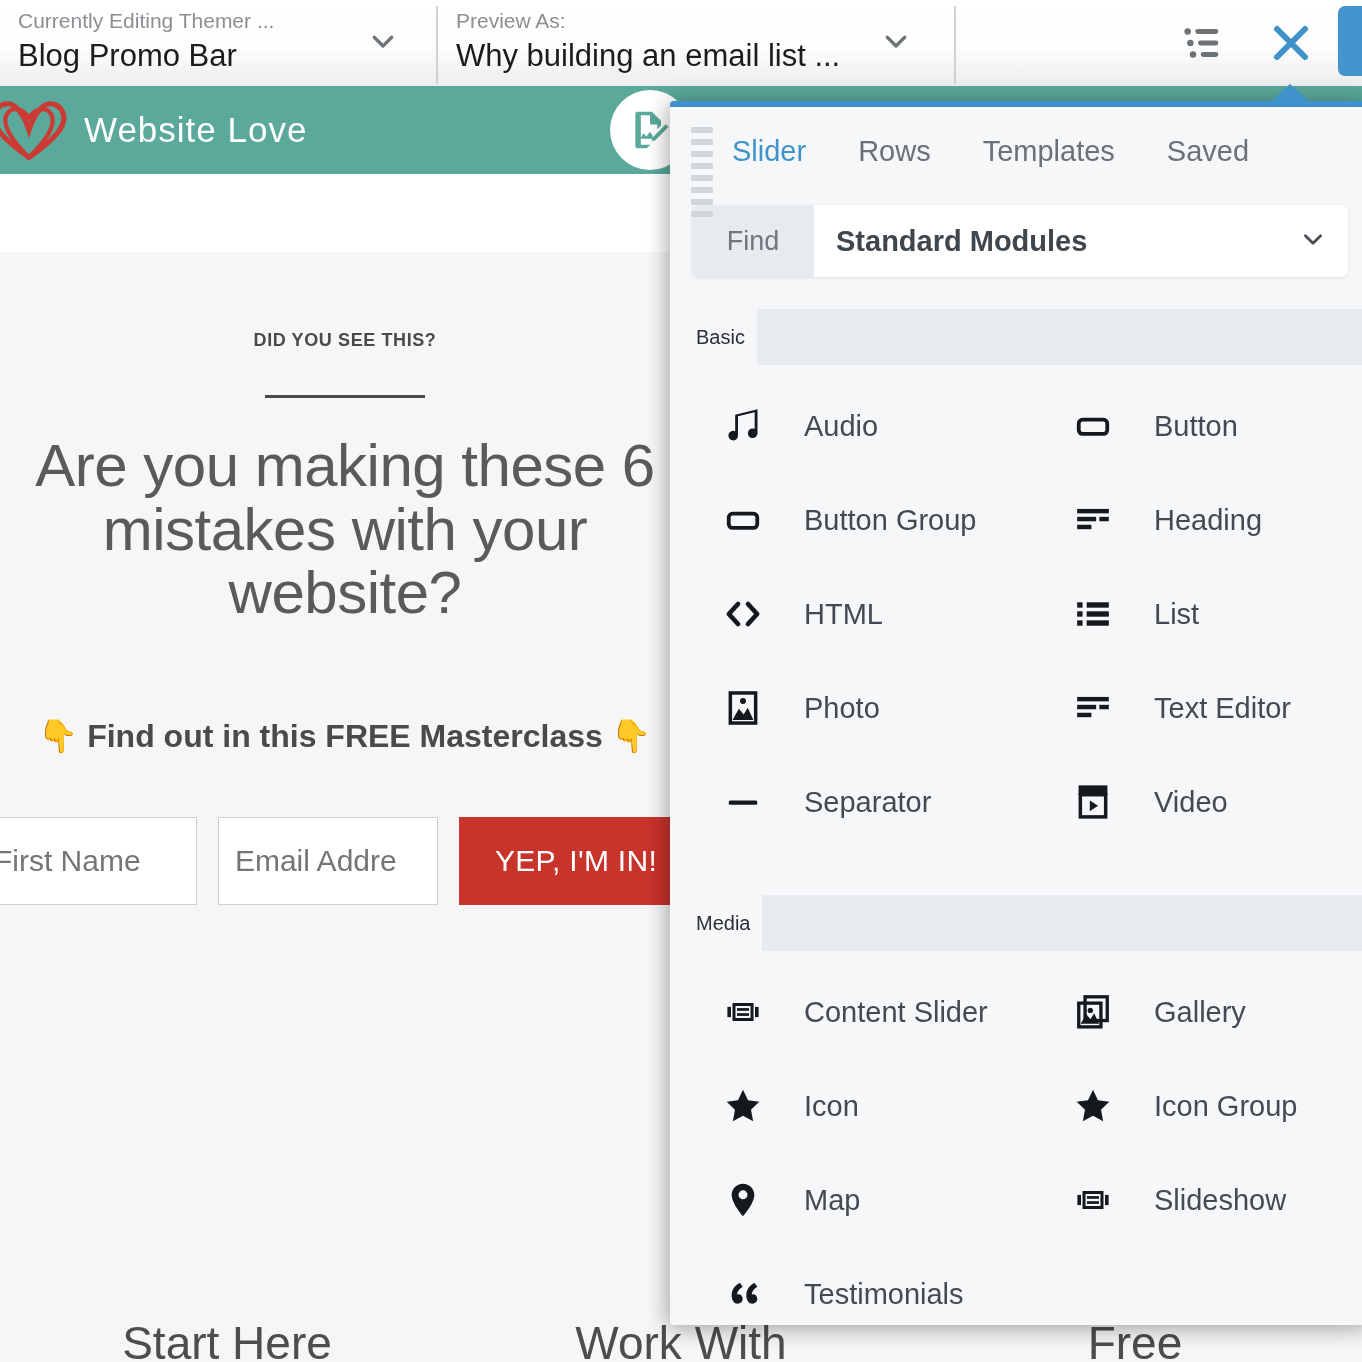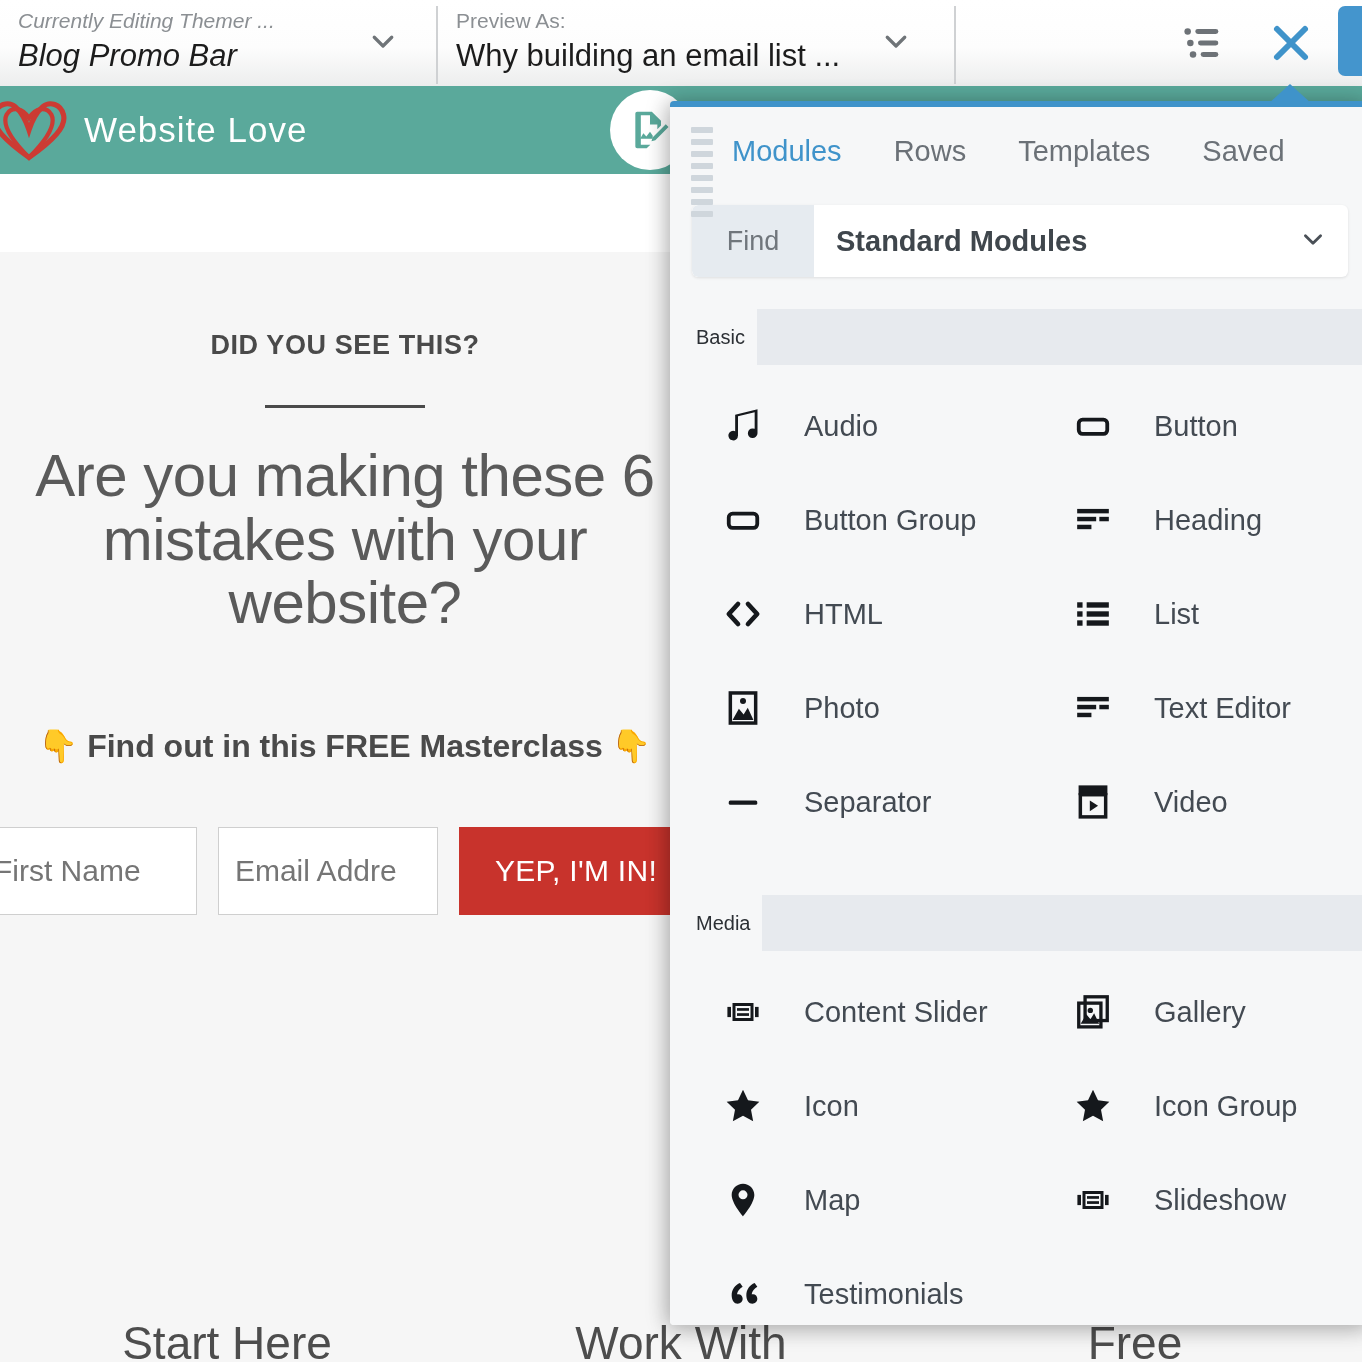--- a/index.html
+++ b/index.html
@@ -45,21 +45,21 @@
   .promo-strip {
     position: absolute; left: 0; top: 252px; width: 1362px; height: 892px;
     background: #f6f6f6;
   }
   .promo-inner {
     position: absolute; left: 0; top: 252px; width: 690px; height: 892px;
     text-align: center;
   }
   .promo-kicker {
     margin-top: 78px;
-    font-size: 27px; font-weight: 700; letter-spacing: 0.6px;
+    font-size: 18px; font-weight: 700; letter-spacing: 0.6px;
     color: #4a4a4a;
   }
   .promo-rule {
     width: 160px; height: 3px; background: #4a4a4a;
     margin: 44px auto 0;
   }
   .promo-headline {
     margin: 36px auto 0; width: 640px;
     font-size: 60px; line-height: 1.06; font-weight: 300;
     color: #5a5a5a; letter-spacing: -0.5px;
@@ -280,21 +280,21 @@
   <div class="page-lower"></div>
   <div class="lower-cols">
     <div class="lower-col">Start Here</div>
     <div class="lower-col">Work With</div>
     <div class="lower-col">Free</div>
   </div>
 </div>
 
 <div id="topbar">
 
-  <div class="tb-sec" style="left:0; width:437px;font-style:italic;">
+  <div class="tb-sec" style="left:0; width:437px;">
     <div class="tb-label">Currently Editing Themer ...</div>
     <div class="tb-value">Blog Promo Bar</div>
     <div class="tb-caret" style="left:368px;">
       <svg viewBox="0 0 24 24" fill="none" stroke="#6f7478" stroke-width="2.6" stroke-linecap="round" stroke-linejoin="round">
         <path d="M5 9l7 7 7-7"></path>
       </svg>
     </div>
   </div>
 
   <div class="tb-divider" style="left:436px;"></div>
@@ -340,21 +340,21 @@
       <i></i>
       <i></i>
       <i></i>
       <i></i>
       <i></i>
       <i></i>
       <i></i>
   </div>
 
   <div class="panel-tabs">
-    <div class="panel-tab active">Modules</div>
+    <div class="panel-tab active">Slider</div>
     <div class="panel-tab">Rows</div>
     <div class="panel-tab">Templates</div>
     <div class="panel-tab">Saved</div>
   </div>
 
   <div class="group-row">
     <div class="group-chip">Find</div>
     <div class="group-value">Standard Modules</div>
     <div class="group-caret">
       <svg viewBox="0 0 24 24" fill="none" stroke="#4a5057" stroke-width="2.6" stroke-linecap="round" stroke-linejoin="round">

